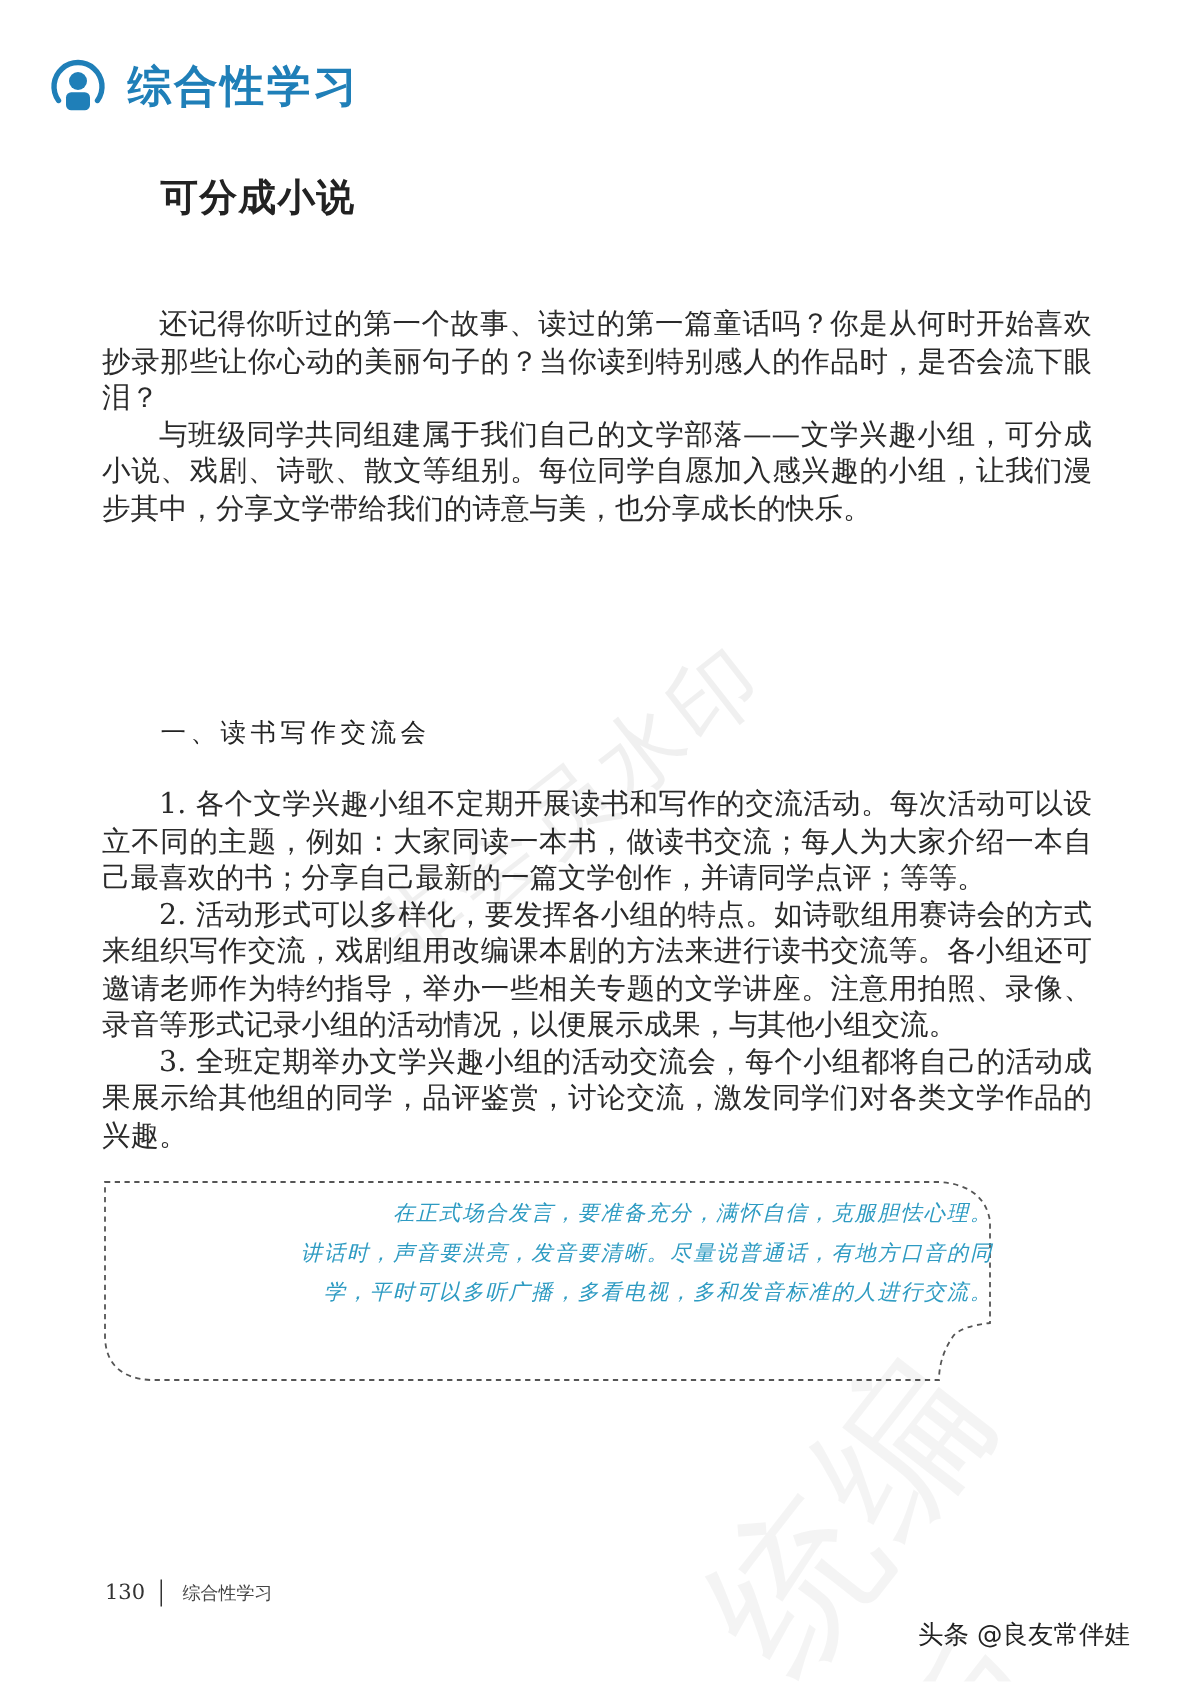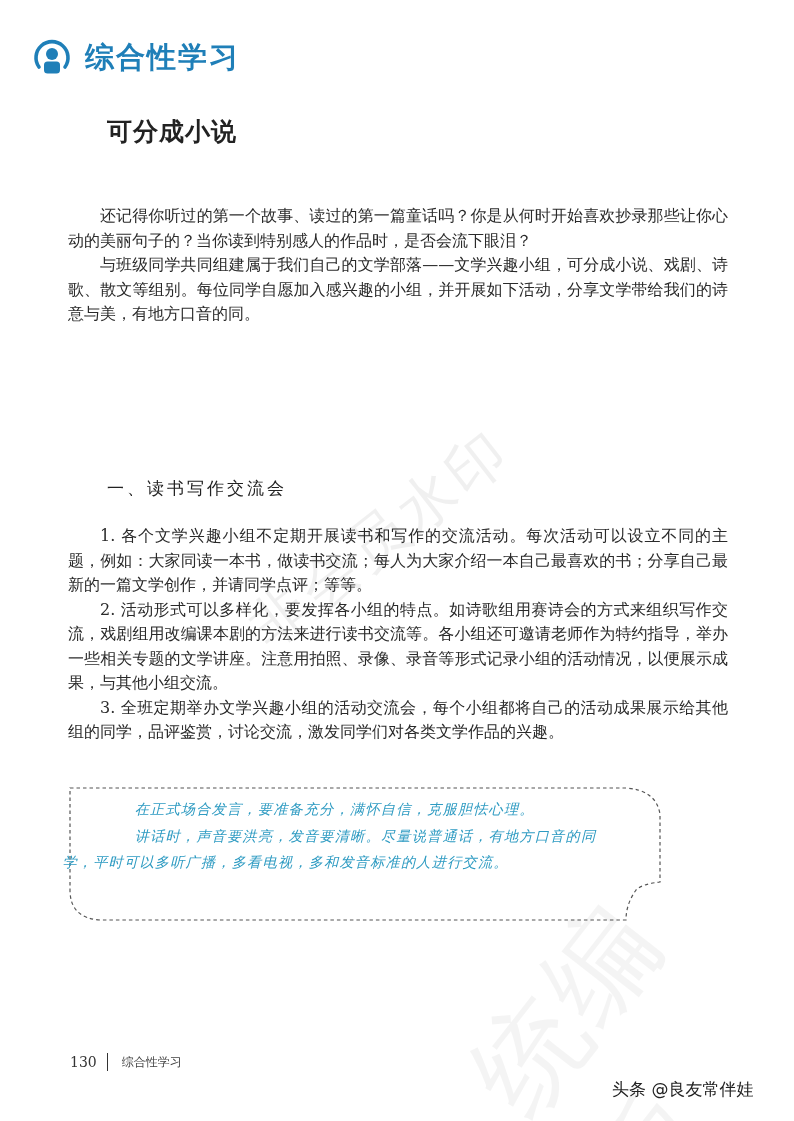--- a/index.html
+++ b/index.html
@@ -7,36 +7,36 @@
          font-family: "DejaVu Serif", "Liberation Serif", serif; color: #2a2a2a; }
 
   .header { position: absolute; left: 33px; top: 38px; display: flex; align-items: center; }
   .header-icon { width: 38px; height: 38px; margin-right: 14px; }
   .header-title { font-family: "DejaVu Sans", "Liberation Sans", sans-serif; font-size: 29px;
                   font-weight: bold; color: #1f7fb8; letter-spacing: 2px; }
 
   .lesson-title { position: absolute; left: 107px; top: 115px; font-size: 25px; font-weight: bold;
                   color: #222; letter-spacing: 1px; font-family: "DejaVu Serif", serif; }
 
-  .body-text { position: absolute; left: 68px; width: 660px; font-size: 16px; line-height: 24.5px;
+  .body-text { position: absolute; left: 68px; width: 660px; font-size: 19px; line-height: 24.5px;
                text-align: justify; }
   .body-text p { margin: 0; text-indent: 2em; }
 
   .intro { top: 204px; }
 
   .section-heading { position: absolute; left: 107px; top: 477px; font-size: 17px;
                      letter-spacing: 3px; color: #222; font-family: "DejaVu Sans", sans-serif; }
 
   .items { top: 524px; }
 
   .tip-box { position: absolute; left: 66px; top: 786px; width: 598px; height: 134px; }
   .tip-box svg { position: absolute; left: 0; top: 0; }
   .tip-text { position: absolute; left: 102px; top: 796px; width: 560px; font-size: 14.2px;
               line-height: 26.5px; color: #2e9bc2; letter-spacing: 1.2px;
-              font-family: "DejaVu Serif", serif; font-style: italic; }
+              font-family: "DejaVu Serif", serif; font-style: italic; text-align: right; }
   .tip-text p { margin: 0; text-indent: 2.3em; }
   .tip-text p.cont { text-indent: -0.25em; margin-left: 0; font-style: italic; }
 
   .footer { position: absolute; left: 70px; top: 1053px; display: flex; align-items: center;
             font-size: 13px; color: #333; text-align: right; }
   .page-num { font-size: 14px; }
   .footer-sep { width: 1px; height: 18px; background: #333; margin: 0 14px 0 10px; }
   .footer-label { font-family: "DejaVu Sans", sans-serif; font-size: 12px; color: #444; }
 
   .wm1 { position: absolute; left: 225px; top: 500px; font-size: 58px; color: rgba(0,0,0,0.06);
@@ -58,21 +58,21 @@
     <circle cx="19" cy="15" r="6" fill="#1f7fb8"></circle>
     <rect x="11" y="22.5" width="16" height="12" rx="3.5" fill="#1f7fb8"></rect>
   </svg>
   <span class="header-title">综合性学习</span>
 </div>
 
 <div class="lesson-title">可分成小说</div>
 
 <div class="body-text intro">
   <p>还记得你听过的第一个故事、读过的第一篇童话吗？你是从何时开始喜欢抄录那些让你心动的美丽句子的？当你读到特别感人的作品时，是否会流下眼泪？</p>
-  <p>与班级同学共同组建属于我们自己的文学部落——文学兴趣小组，可分成小说、戏剧、诗歌、散文等组别。每位同学自愿加入感兴趣的小组，并开展如下活动，分享文学带给我们的诗意与美，有地方口音的同。</p>
+  <p>与班级同学共同组建属于我们自己的文学部落——文学兴趣小组，可分成小说、戏剧、诗歌、散文等组别。每位同学自愿加入感兴趣的小组，让我们漫步其中，分享文学带给我们的诗意与美，也分享成长的快乐。</p>
 </div>
 
 <div class="section-heading">一、读书写作交流会</div>
 
 <div class="body-text items">
   <p>1. 各个文学兴趣小组不定期开展读书和写作的交流活动。每次活动可以设立不同的主题，例如：大家同读一本书，做读书交流；每人为大家介绍一本自己最喜欢的书；分享自己最新的一篇文学创作，并请同学点评；等等。</p>
   <p>2. 活动形式可以多样化，要发挥各小组的特点。如诗歌组用赛诗会的方式来组织写作交流，戏剧组用改编课本剧的方法来进行读书交流等。各小组还可邀请老师作为特约指导，举办一些相关专题的文学讲座。注意用拍照、录像、录音等形式记录小组的活动情况，以便展示成果，与其他小组交流。</p>
   <p>3. 全班定期举办文学兴趣小组的活动交流会，每个小组都将自己的活动成果展示给其他组的同学，品评鉴赏，讨论交流，激发同学们对各类文学作品的兴趣。</p>
 </div>
 

